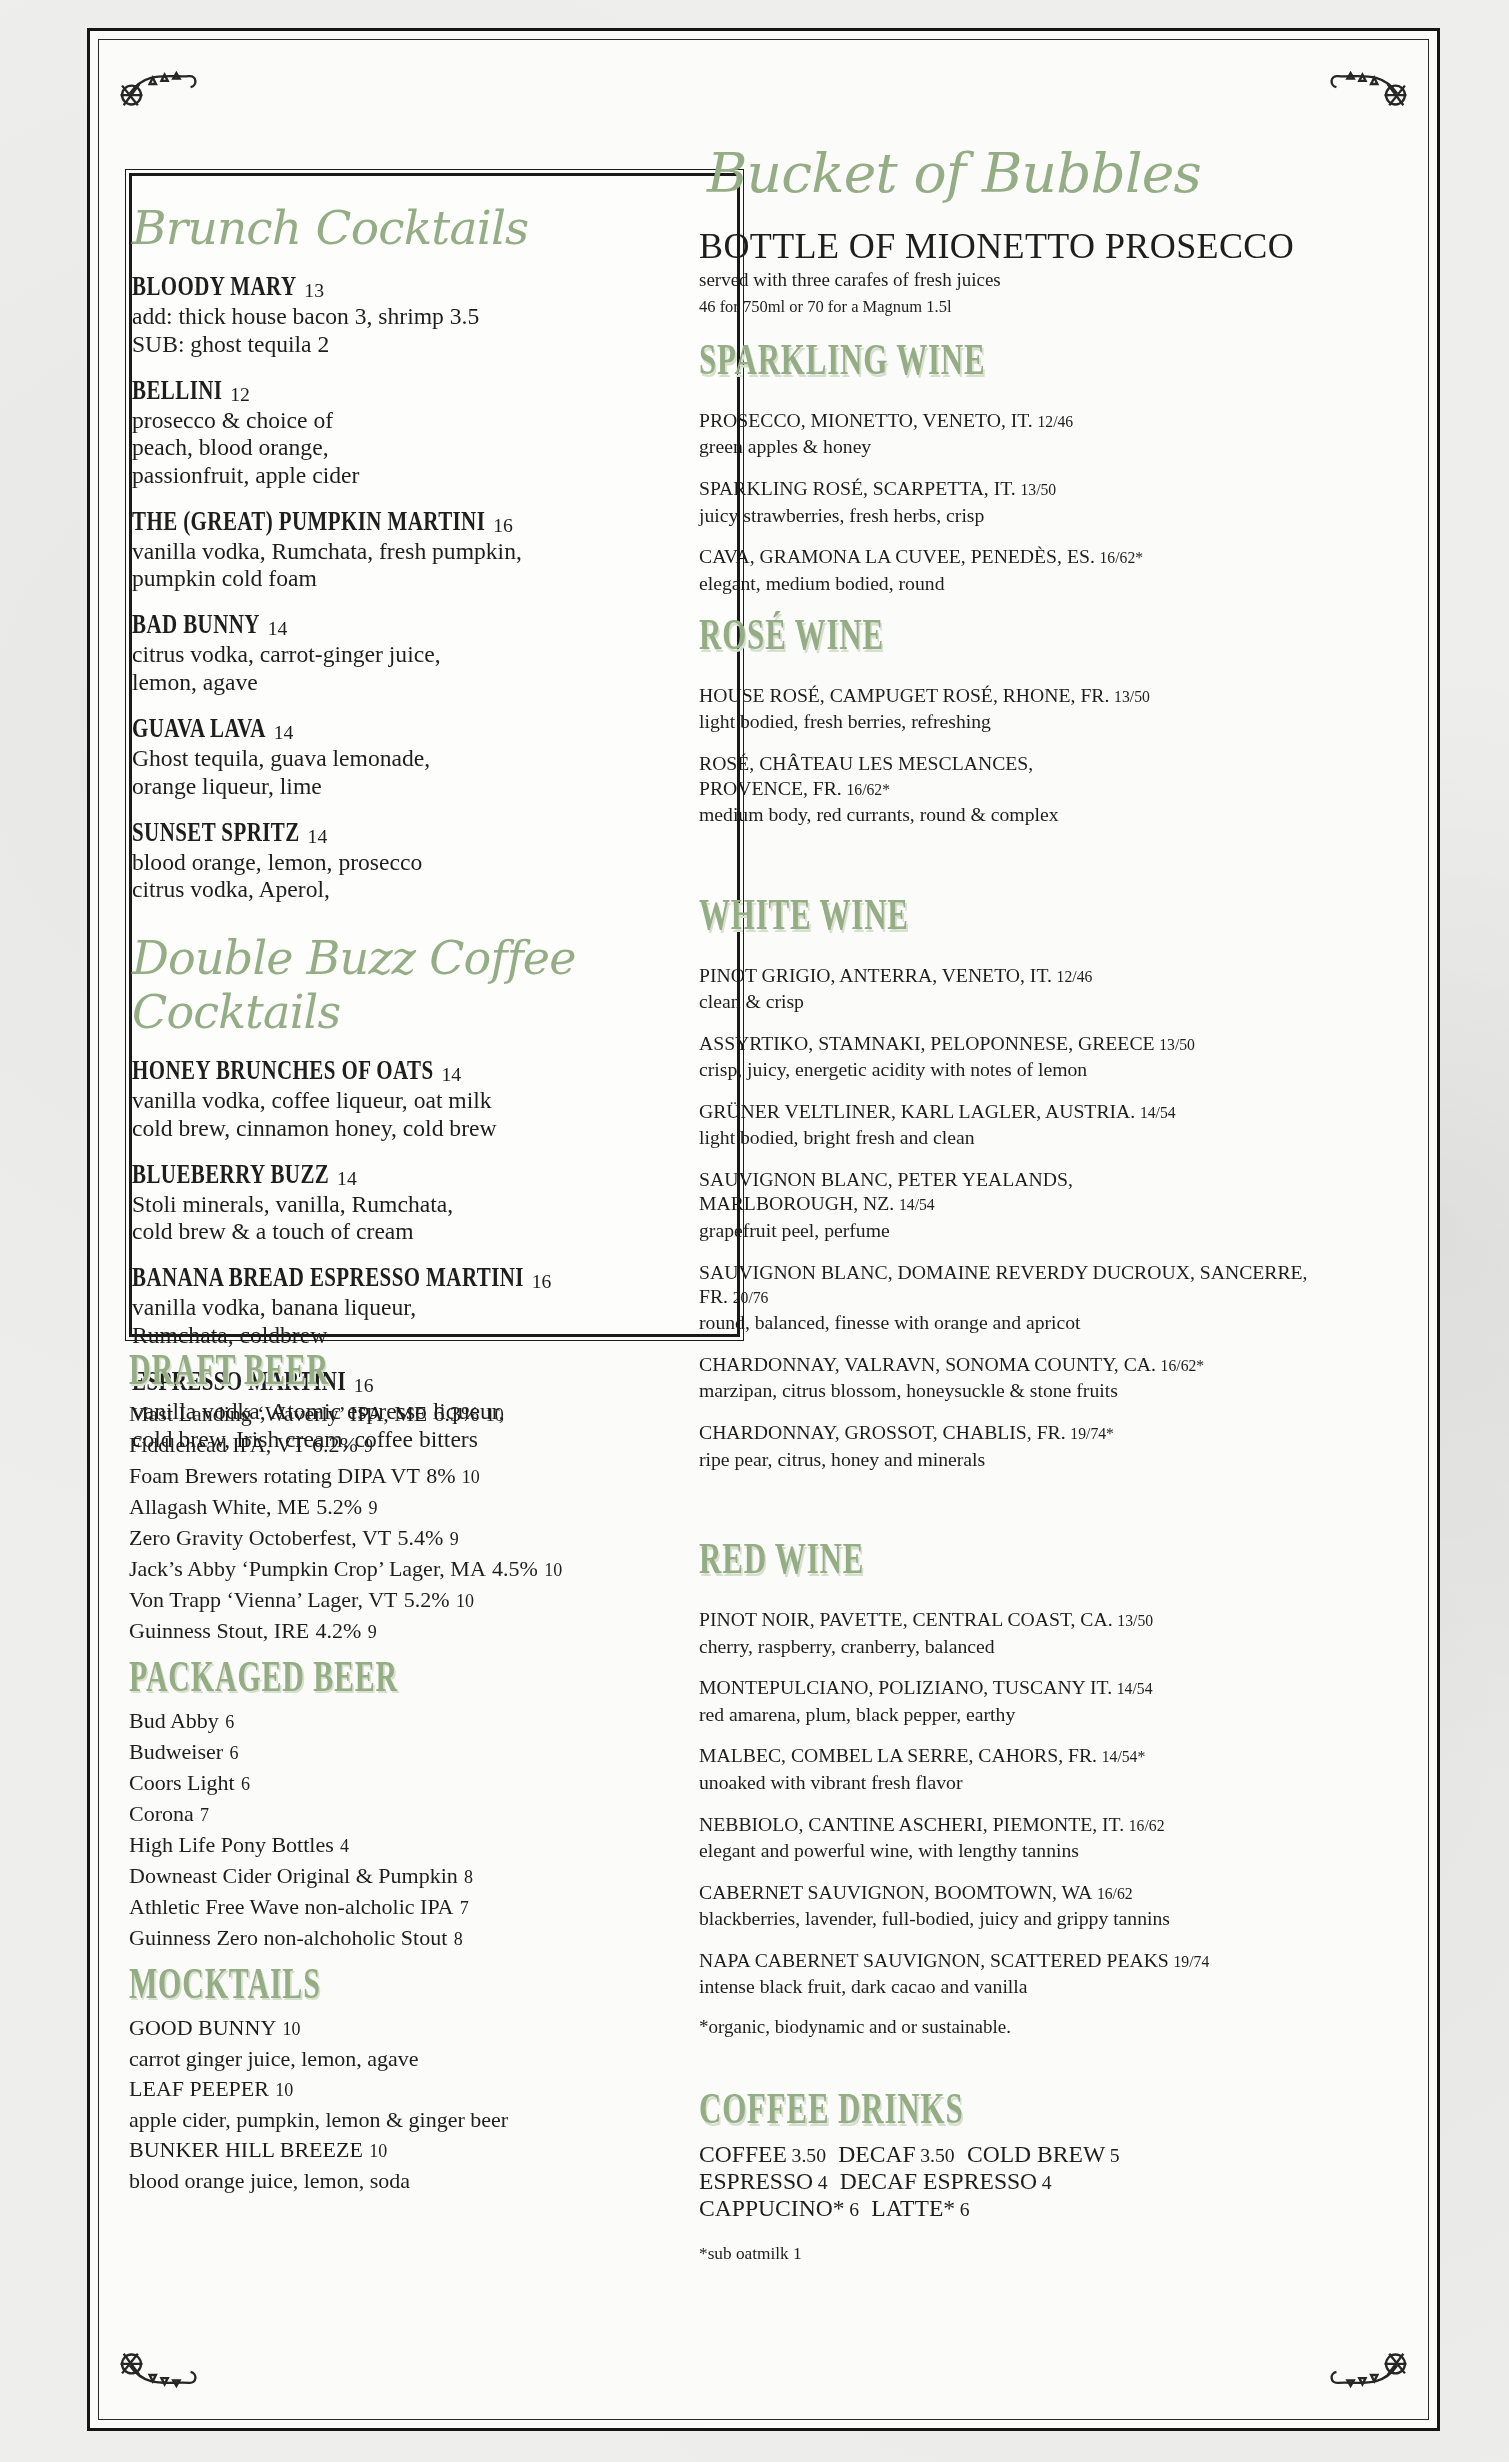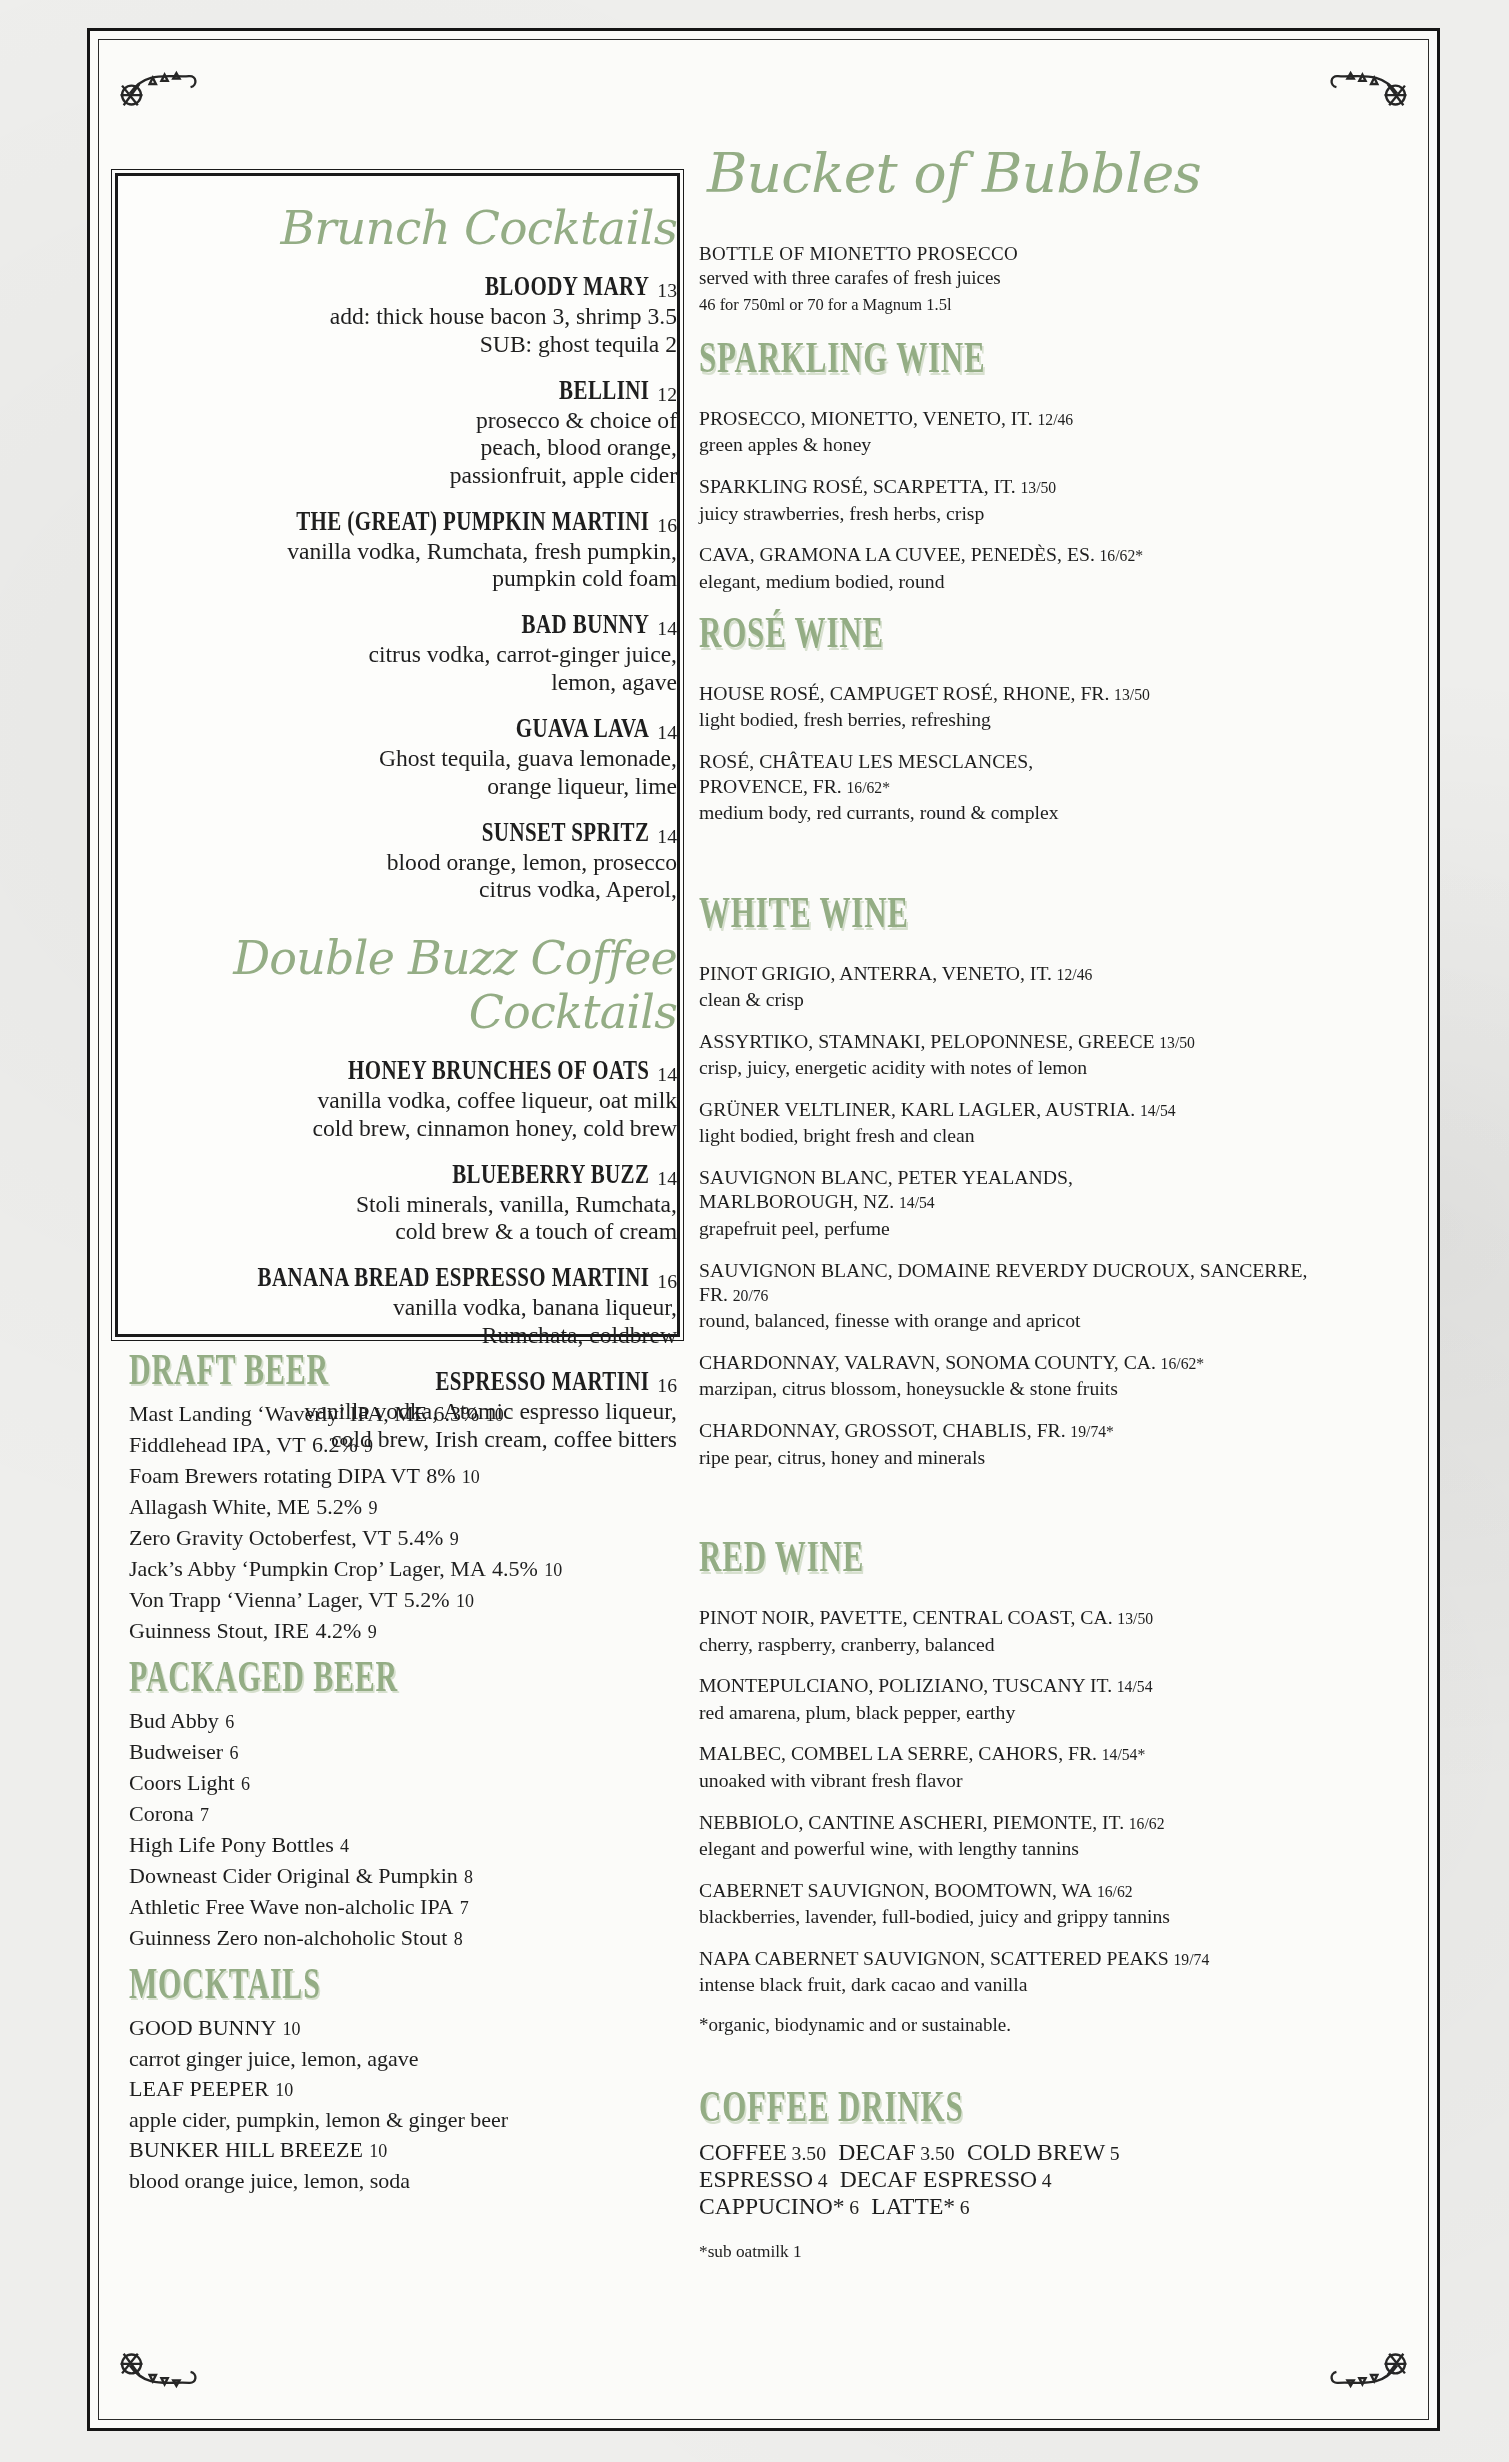--- a/index.html
+++ b/index.html
@@ -46,24 +46,24 @@
     color: #94ad85;
     text-transform: uppercase;
     transform: scaleY(1.45);
     transform-origin: left bottom;
     letter-spacing: 0.8px;
     text-shadow: 1.6px 1.6px 0 #d7e0cf;
   }
 
   
   .brunch-box {
-    position: absolute; left: 25px; top: 142px; width: 565px; height: 1164px;
+    position: absolute; left: 39px; top: 142px; width: 611px; height: 1164px;
     border: 3.1px solid #1a1a1a;
     outline: 1.6px solid #1a1a1a; outline-offset: 3.9px;
-    text-align: right;
+    text-align: left;
     background: #fdfdfb;
   }
   .brunch-box .script-title { font-size: 47px; margin-top: 23.6px; }
   .brunch-box .script-title.second { font-size: 46px; margin-top: 27px; }
   .cocktail { margin-top: 23.6px; }
   .cocktail:first-of-type { margin-top: 20.4px; }
   .cocktail-name {
     font-family: "Liberation Serif", serif; font-weight: bold;
     font-size: 21px; letter-spacing: 0.4px; display: inline-block;
     transform: scaleY(1.35); transform-origin: center bottom;
@@ -75,21 +75,21 @@
   .left-lists { position: absolute; left: 39px; top: 1329px; width: 598px; }
   .left-lists .slab-title { font-size: 30px; margin-bottom: 4.7px; }
   .list-block { margin-bottom: 20.4px; }
   .list-line { font-size: 22px; line-height: 30px; }
   .abv { font-size: 22px; margin-left: 6.3px; }
   .price-sm { font-size: 18px; margin-left: 6.3px; }
 
   
   .right-col { position: absolute; left: 609px; top: 110px; width: 661px; }
   .right-col .script-title.big { font-size: 55px; margin-left: 7.9px; }
-  .bubbles-title { font-size: 19px; margin-top: 38px; letter-spacing: 0.4px; }
+  .bubbles-title { font-size: 36px; margin-top: 20px; letter-spacing: 0.4px; }
   .sub-line { font-size: 19px; line-height: 26px; }
   .sub-line .sm { font-size: 16.5px; }
   .right-col .slab-title { font-size: 31px; margin-top: 30px; margin-bottom: 22px; }
   .wine { margin-bottom: 17.3px; }
   .wine-name { font-size: 19.7px; line-height: 24.4px; text-transform: uppercase; }
   .wine-price { font-size: 15.7px; margin-left: 4.7px; }
   .wine-notes { font-size: 19.7px; line-height: 24.4px; }
   .footnote { font-size: 19px; margin-top: 6.3px; }
   .coffee-line { font-size: 23.6px; line-height: 26px; text-transform: uppercase; }
   .coffee-line .p { font-size: 19.7px; margin: 0 6.3px 0 4.7px; }

